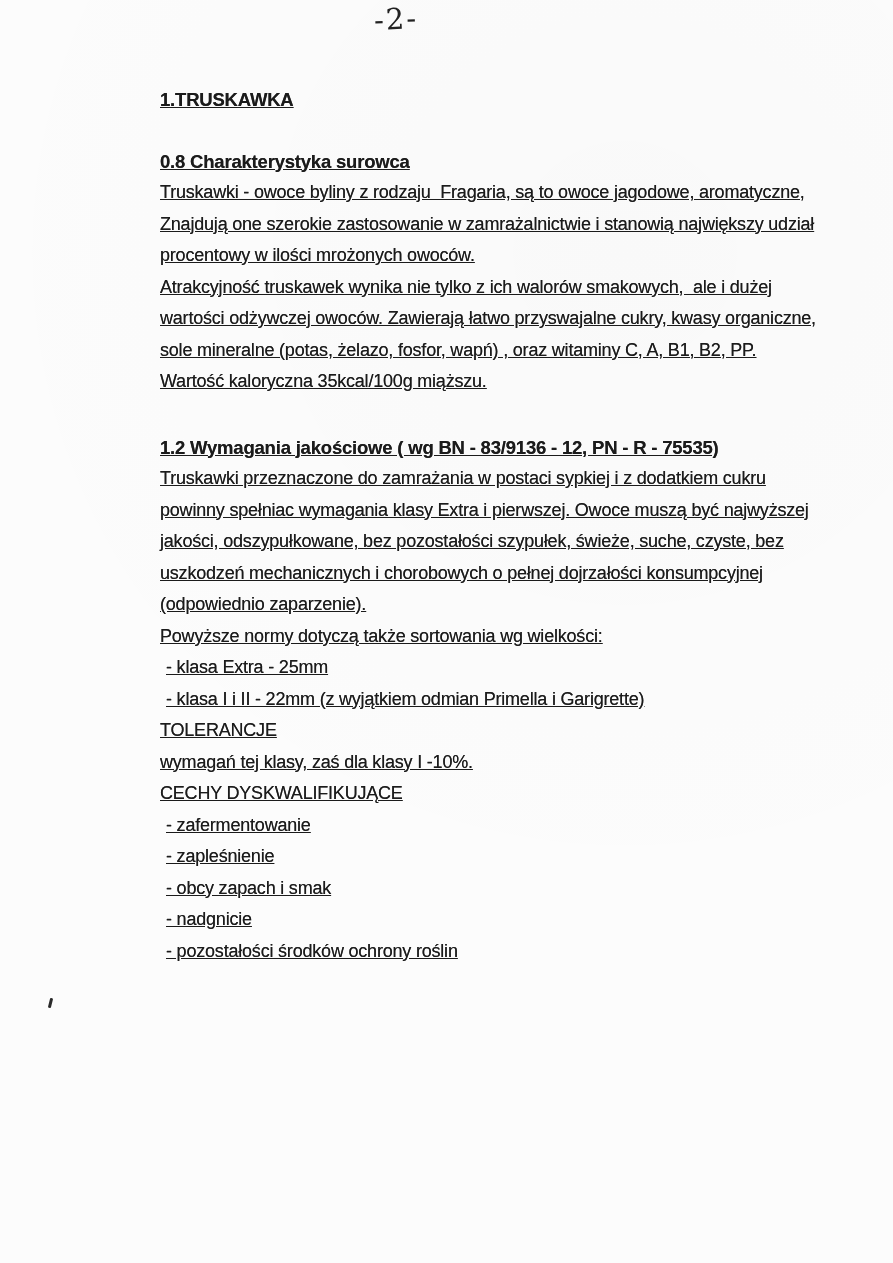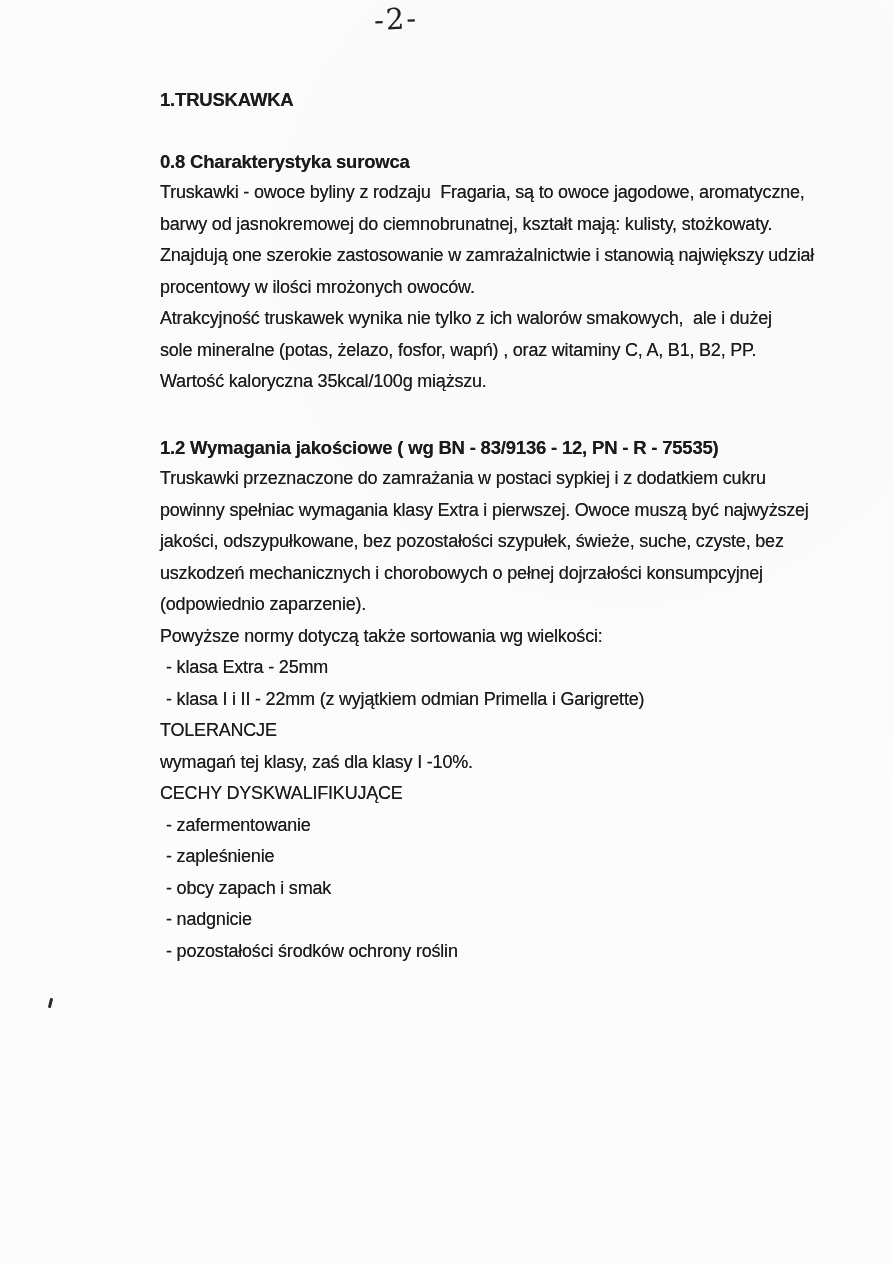--- a/index.html
+++ b/index.html
@@ -32,20 +32,21 @@
     font-size: 29px;
     letter-spacing: 2px;
     transform: rotate(-3deg);
     color: #222;
   }
   .content {
     position: absolute;
     left: 160px;
     top: 84px;
     width: 700px;
+    text-decoration: underline;
   }
   .line {
     font-size: 18px;
     line-height: 31.5px;
     letter-spacing: -0.2px;
     white-space: pre;
     margin: 0;
     text-shadow: 0 0 0.5px rgba(25,25,25,0.75);
   }
   .h {
@@ -72,24 +73,24 @@
 <div class="scan-page">
 
   <div class="page-number">-2-</div>
 
   <div class="pen-mark"></div>
 
   <main class="content">
     <h1 class="line h">1.TRUSKAWKA</h1>
     <h2 class="line h gap-lg">0.8 Charakterystyka surowca</h2>
     <div class="line">Truskawki - owoce byliny z rodzaju  Fragaria, są to owoce jagodowe, aromatyczne,</div>
-    <div class="line">barwy od jasnokremowej do ciemnobrunatnej, kształt mają: kulisty, stożkowaty.</div>
     <div class="line">Znajdują one szerokie zastosowanie w zamrażalnictwie i stanowią największy udział</div>
     <div class="line">procentowy w ilości mrożonych owoców.</div>
     <div class="line">Atrakcyjność truskawek wynika nie tylko z ich walorów smakowych,  ale i dużej</div>
+    <div class="line">wartości odżywczej owoców. Zawierają łatwo przyswajalne cukry, kwasy organiczne,</div>
     <div class="line">sole mineralne (potas, żelazo, fosfor, wapń) , oraz witaminy C, A, B1, B2, PP.</div>
     <div class="line">Wartość kaloryczna 35kcal/100g miąższu.</div>
     <h2 class="line h gap-xl">1.2 Wymagania jakościowe ( wg BN - 83/9136 - 12, PN - R - 75535)</h2>
     <div class="line">Truskawki przeznaczone do zamrażania w postaci sypkiej i z dodatkiem cukru</div>
     <div class="line">powinny spełniac wymagania klasy Extra i pierwszej. Owoce muszą być najwyższej</div>
     <div class="line">jakości, odszypułkowane, bez pozostałości szypułek, świeże, suche, czyste, bez</div>
     <div class="line">uszkodzeń mechanicznych i chorobowych o pełnej dojrzałości konsumpcyjnej</div>
     <div class="line">(odpowiednio zaparzenie).</div>
     <div class="line">Powyższe normy dotyczą także sortowania wg wielkości:</div>
     <div class="line li">- klasa Extra - 25mm</div>

